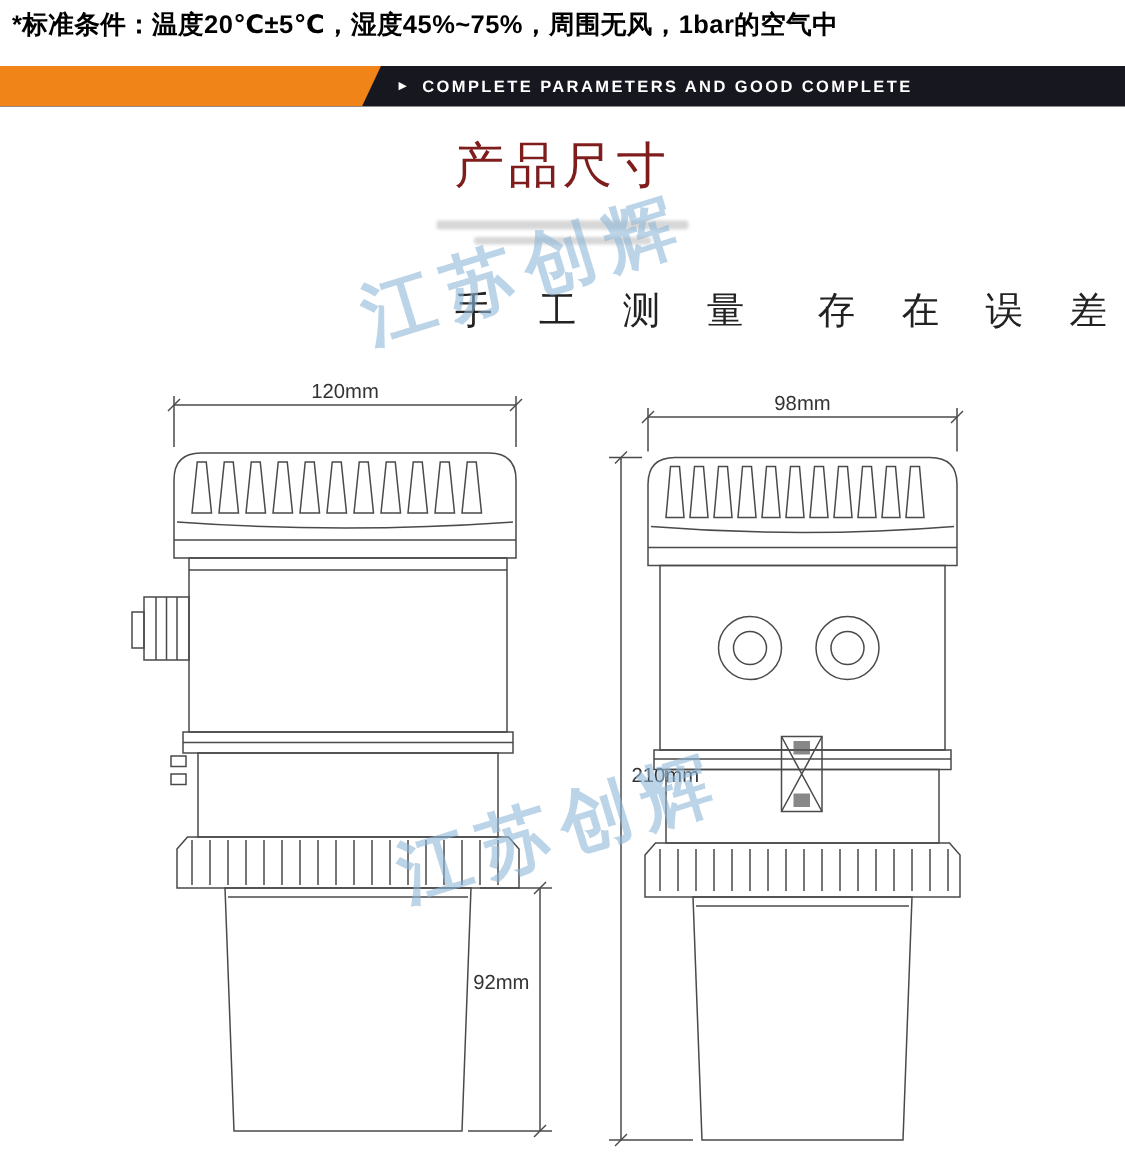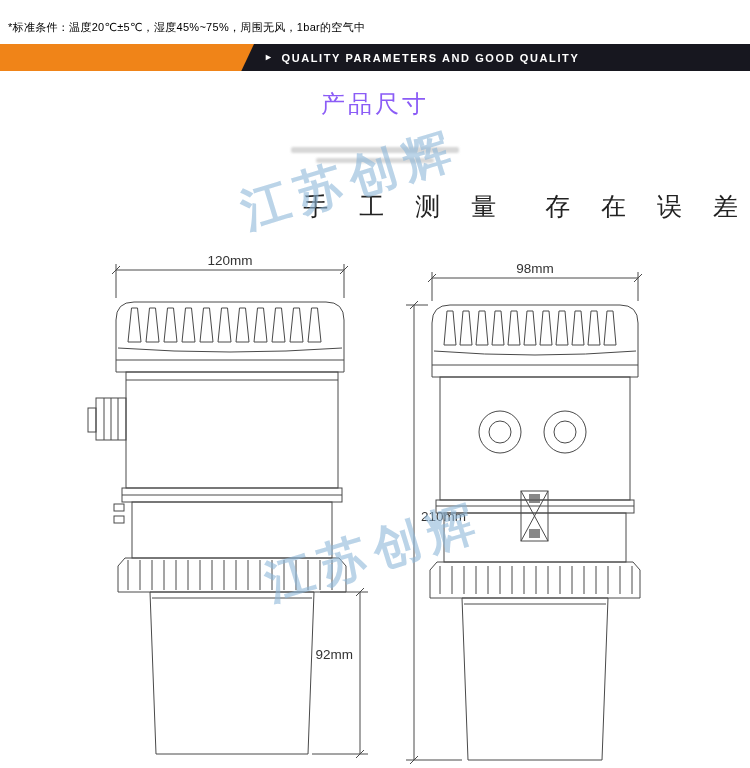--- a/index.html
+++ b/index.html
@@ -1,30 +1,30 @@
 <!DOCTYPE html>
 <html><head>
 <meta charset="utf-8">
 <style>
   * { margin:0; padding:0; box-sizing:border-box; }
   html,body { background:#fff; }
   body { width:750px; height:768px; font-family:"Liberation Sans","DejaVu Sans",sans-serif; }
   .page { position:relative; width:750px; height:768px; background:#fff; overflow:hidden; }
 
-  .note { position:absolute; top:20px; left:8px; font-size:11px; font-weight:400; color:#000; letter-spacing:.3px; }
+  .note { position:absolute; top:5px; left:8px; font-size:17px; font-weight:700; color:#000; letter-spacing:.3px; }
 
   .banner { position:absolute; top:44px; left:0; width:750px; height:27px; background:#17171f; display:flex; align-items:center; }
   .banner-orange { position:absolute; left:0; top:0; width:254px; height:100%; background:#f08418;
                    clip-path:polygon(0 0,100% 0,95% 100%,0 100%); }
   .banner-text { position:relative; margin-left:264px; color:#fff; font-size:11px; font-weight:700;
                  letter-spacing:1.6px; display:flex; align-items:center; gap:7px; }
   .banner-arrow { font-size:9px; line-height:1; }
 
-  .title { position:absolute; top:88px; left:0; width:100%; text-align:center; font-size:24px;
-           font-weight:500; color:#8b5cf6; letter-spacing:3px; }
+  .title { position:absolute; top:88px; left:0; width:100%; text-align:center; font-size:33px;
+           font-weight:500; color:#7f1d1d; letter-spacing:3px; }
 
   .fineprint { position:absolute; top:147px; left:0; width:100%; display:flex; flex-direction:column;
                align-items:center; gap:5px; }
   .fineprint .bar { background:#d7d7d7; border-radius:2px; filter:blur(1.2px); }
 
   .measure { position:absolute; top:190px; left:0; width:100%; text-align:right; font-size:25px;
              color:#222; letter-spacing:12px; text-indent:12px; }
 
   .drawings { position:absolute; top:248px; left:0; width:602px; height:520px; }
   .drawings svg { display:block; }
@@ -39,21 +39,21 @@
 <body>
 
 <div class="page">
 
   <div class="note">*标准条件：温度20℃±5℃，湿度45%~75%，周围无风，1bar的空气中</div>
 
   <div class="banner">
     <div class="banner-orange"></div>
     <div class="banner-text">
       <span class="banner-arrow">►</span>
-      <span>QUALITY PARAMETERS AND GOOD QUALITY</span>
+      <span>COMPLETE PARAMETERS AND GOOD COMPLETE</span>
     </div>
   </div>
 
   <div class="title">产品尺寸</div>
 
   <div class="fineprint">
     <div class="bar" style="width:168px;height:6px;"></div>
     <div class="bar" style="width:118px;height:5px;"></div>
   </div>
 

